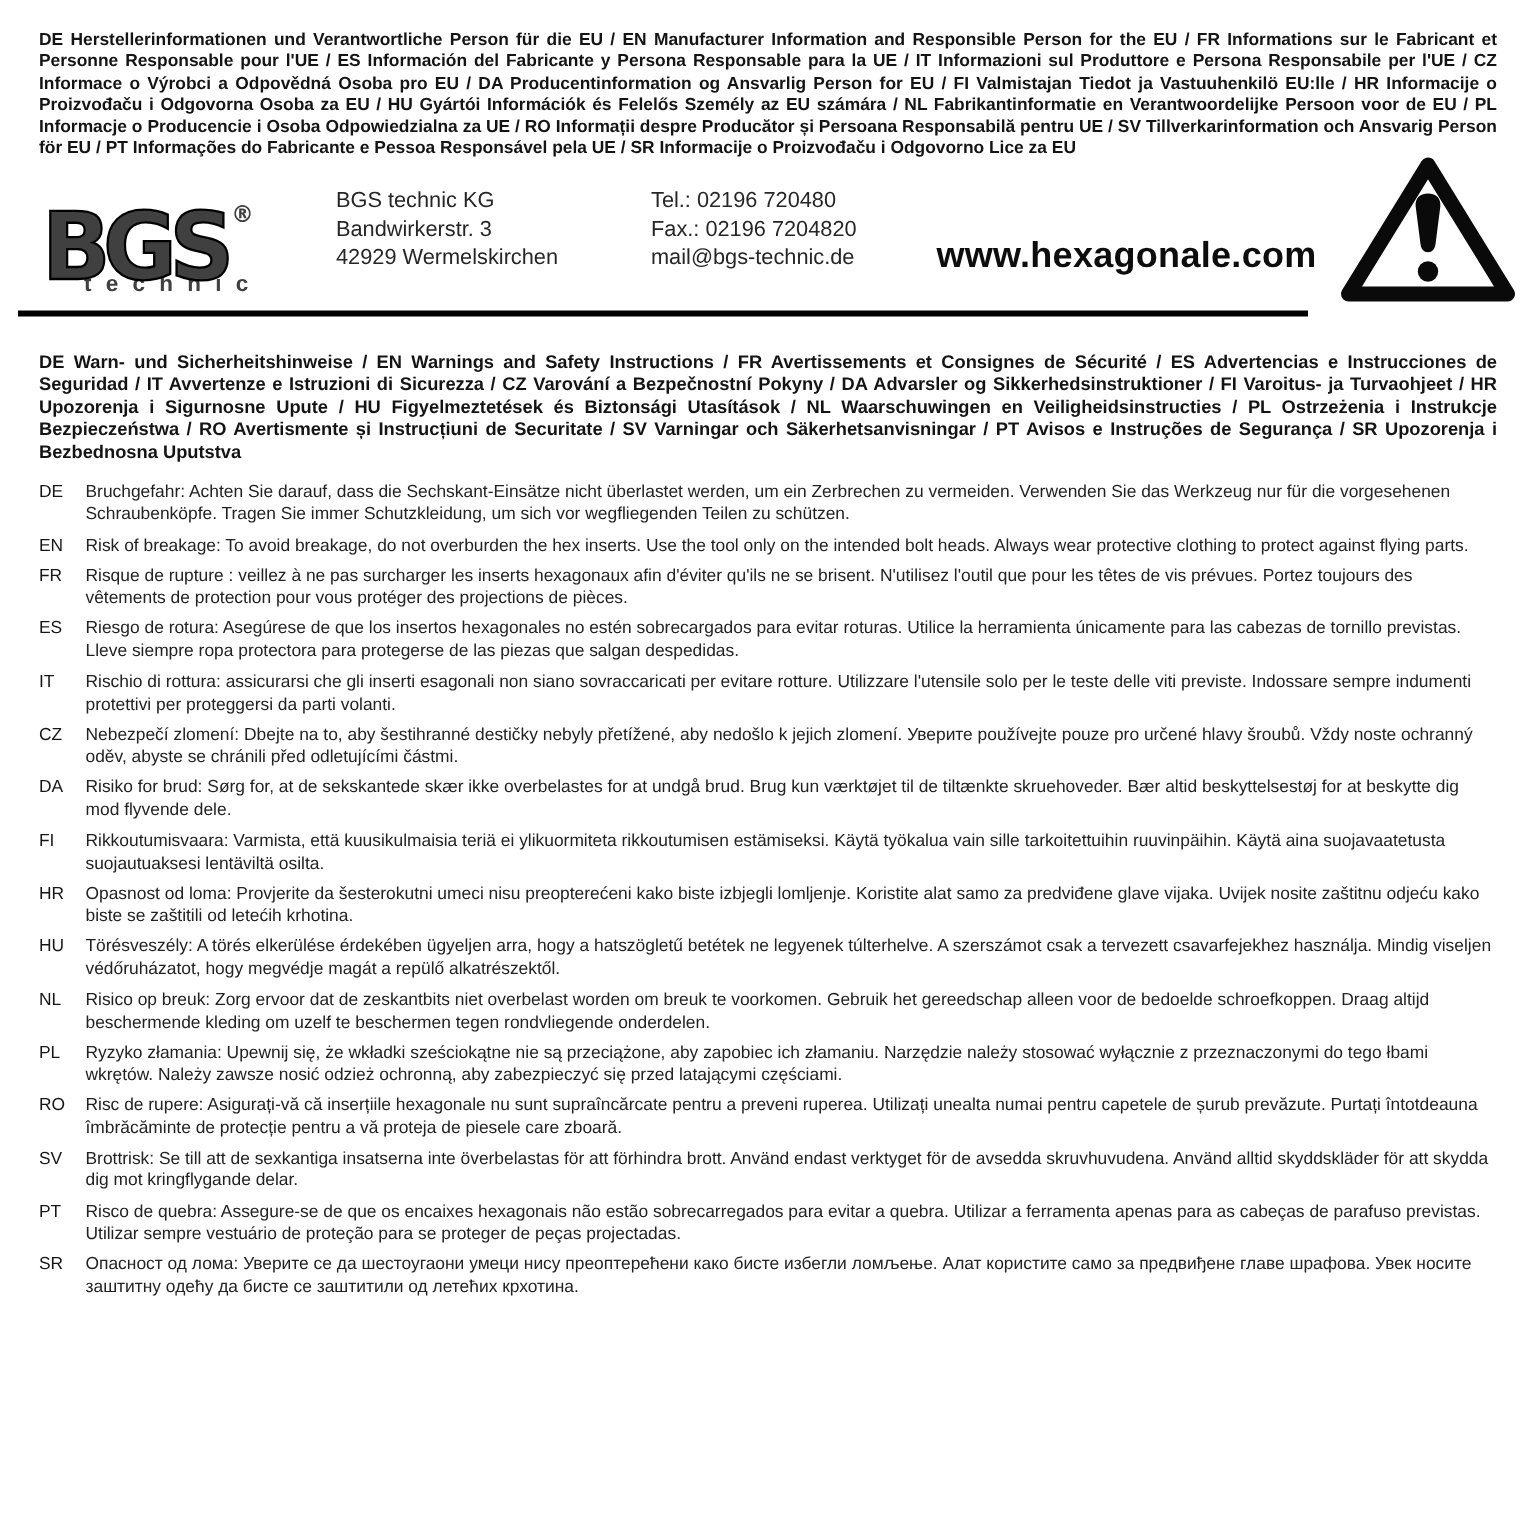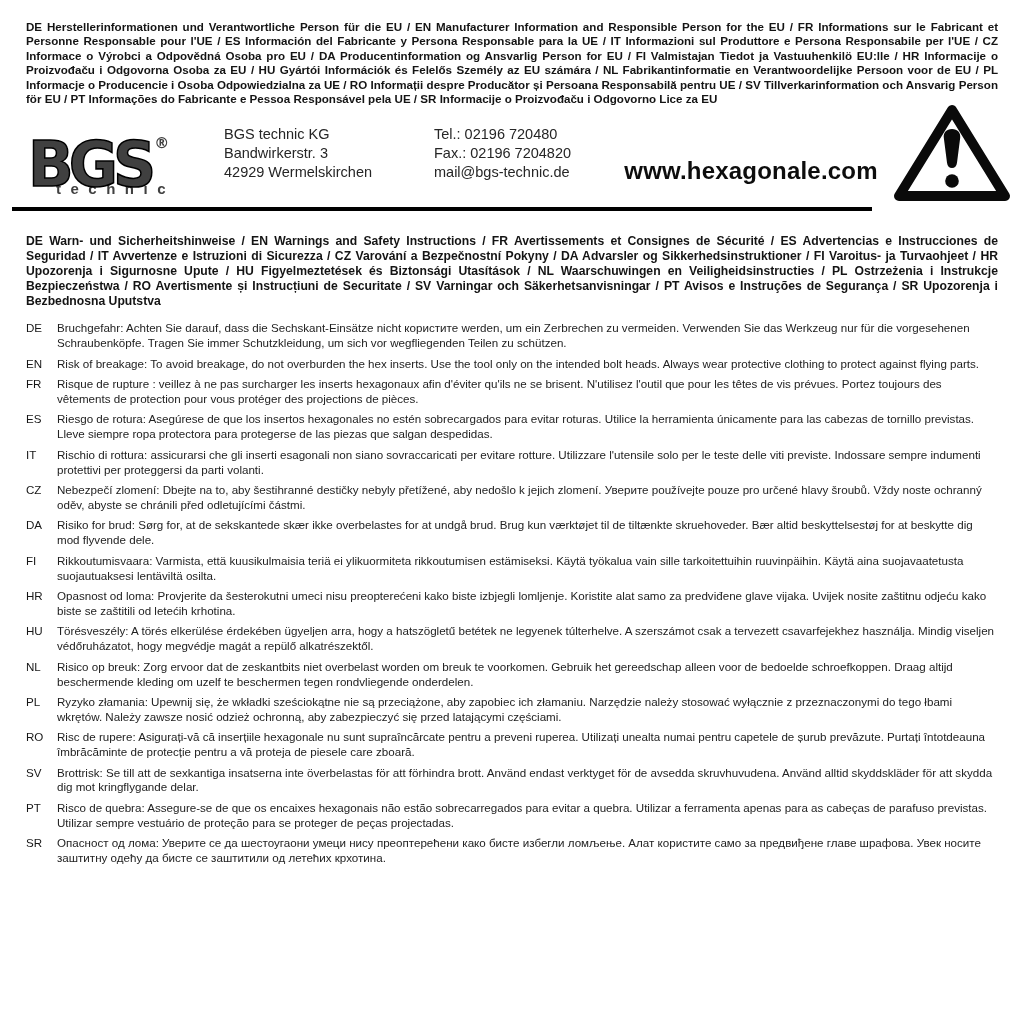--- a/index.html
+++ b/index.html
@@ -139,21 +139,21 @@
     </div>
   </div>
 
   <div class="divider"></div>
 
   <p class="warn-header">DE Warn- und Sicherheitshinweise  /  EN Warnings and Safety Instructions  /  FR Avertissements et Consignes de Sécurité  /  ES Advertencias e Instrucciones de Seguridad  /  IT Avvertenze e Istruzioni di Sicurezza  /  CZ Varování a Bezpečnostní Pokyny  /  DA Advarsler og Sikkerhedsinstruktioner  /  FI Varoitus- ja Turvaohjeet  /  HR Upozorenja i Sigurnosne Upute  /  HU Figyelmeztetések és Biztonsági Utasítások  /  NL Waarschuwingen en Veiligheidsinstructies  /  PL Ostrzeżenia i Instrukcje Bezpieczeństwa  /  RO Avertismente și Instrucțiuni de Securitate  /  SV Varningar och Säkerhetsanvisningar  /  PT Avisos e Instruções de Segurança  /  SR Upozorenja i Bezbednosna Uputstva</p>
 
   <div class="entries">
     <div class="entry">
         <span class="code">DE</span>
-        <span class="text">Bruchgefahr: Achten Sie darauf, dass die Sechskant-Einsätze nicht користите werden, um ein Zerbrechen zu vermeiden. Verwenden Sie das Werkzeug nur für die vorgesehenen Schraubenköpfe. Tragen Sie immer Schutzkleidung, um sich vor wegfliegenden Teilen zu schützen.</span>
+        <span class="text">Bruchgefahr: Achten Sie darauf, dass die Sechskant-Einsätze nicht überlastet werden, um ein Zerbrechen zu vermeiden. Verwenden Sie das Werkzeug nur für die vorgesehenen Schraubenköpfe. Tragen Sie immer Schutzkleidung, um sich vor wegfliegenden Teilen zu schützen.</span>
       </div>
     <div class="entry">
         <span class="code">EN</span>
         <span class="text">Risk of breakage: To avoid breakage, do not overburden the hex inserts. Use the tool only on the intended bolt heads. Always wear protective clothing to protect against flying parts.</span>
       </div>
     <div class="entry">
         <span class="code">FR</span>
         <span class="text">Risque de rupture : veillez à ne pas surcharger les inserts hexagonaux afin d'éviter qu'ils ne se brisent. N'utilisez l'outil que pour les têtes de vis prévues. Portez toujours des vêtements de protection pour vous protéger des projections de pièces.</span>
       </div>
     <div class="entry">

